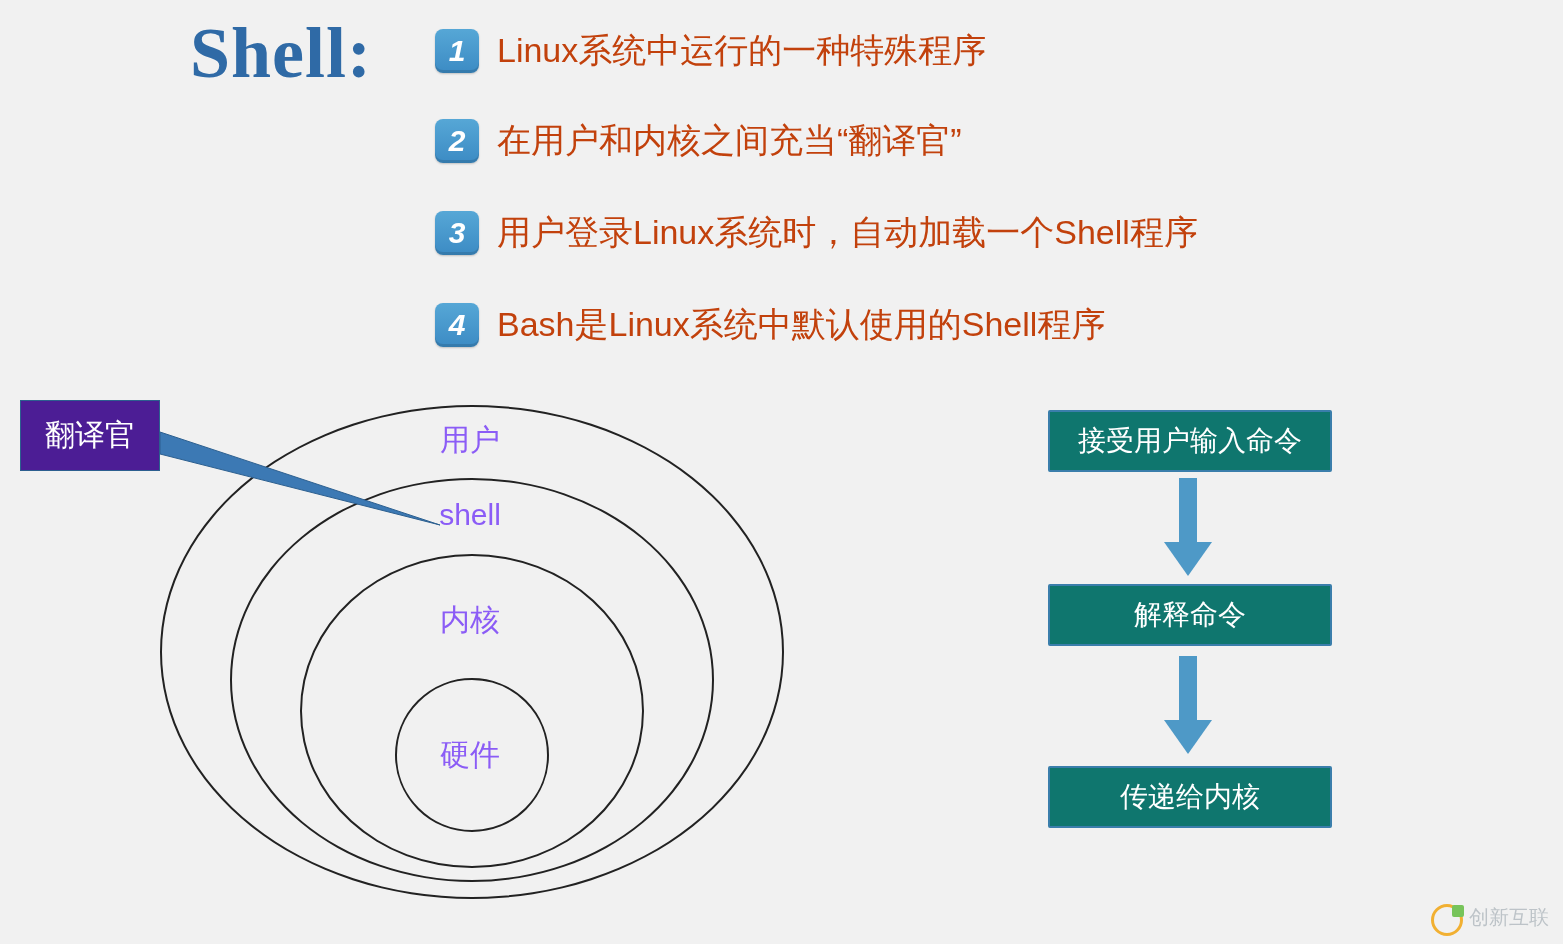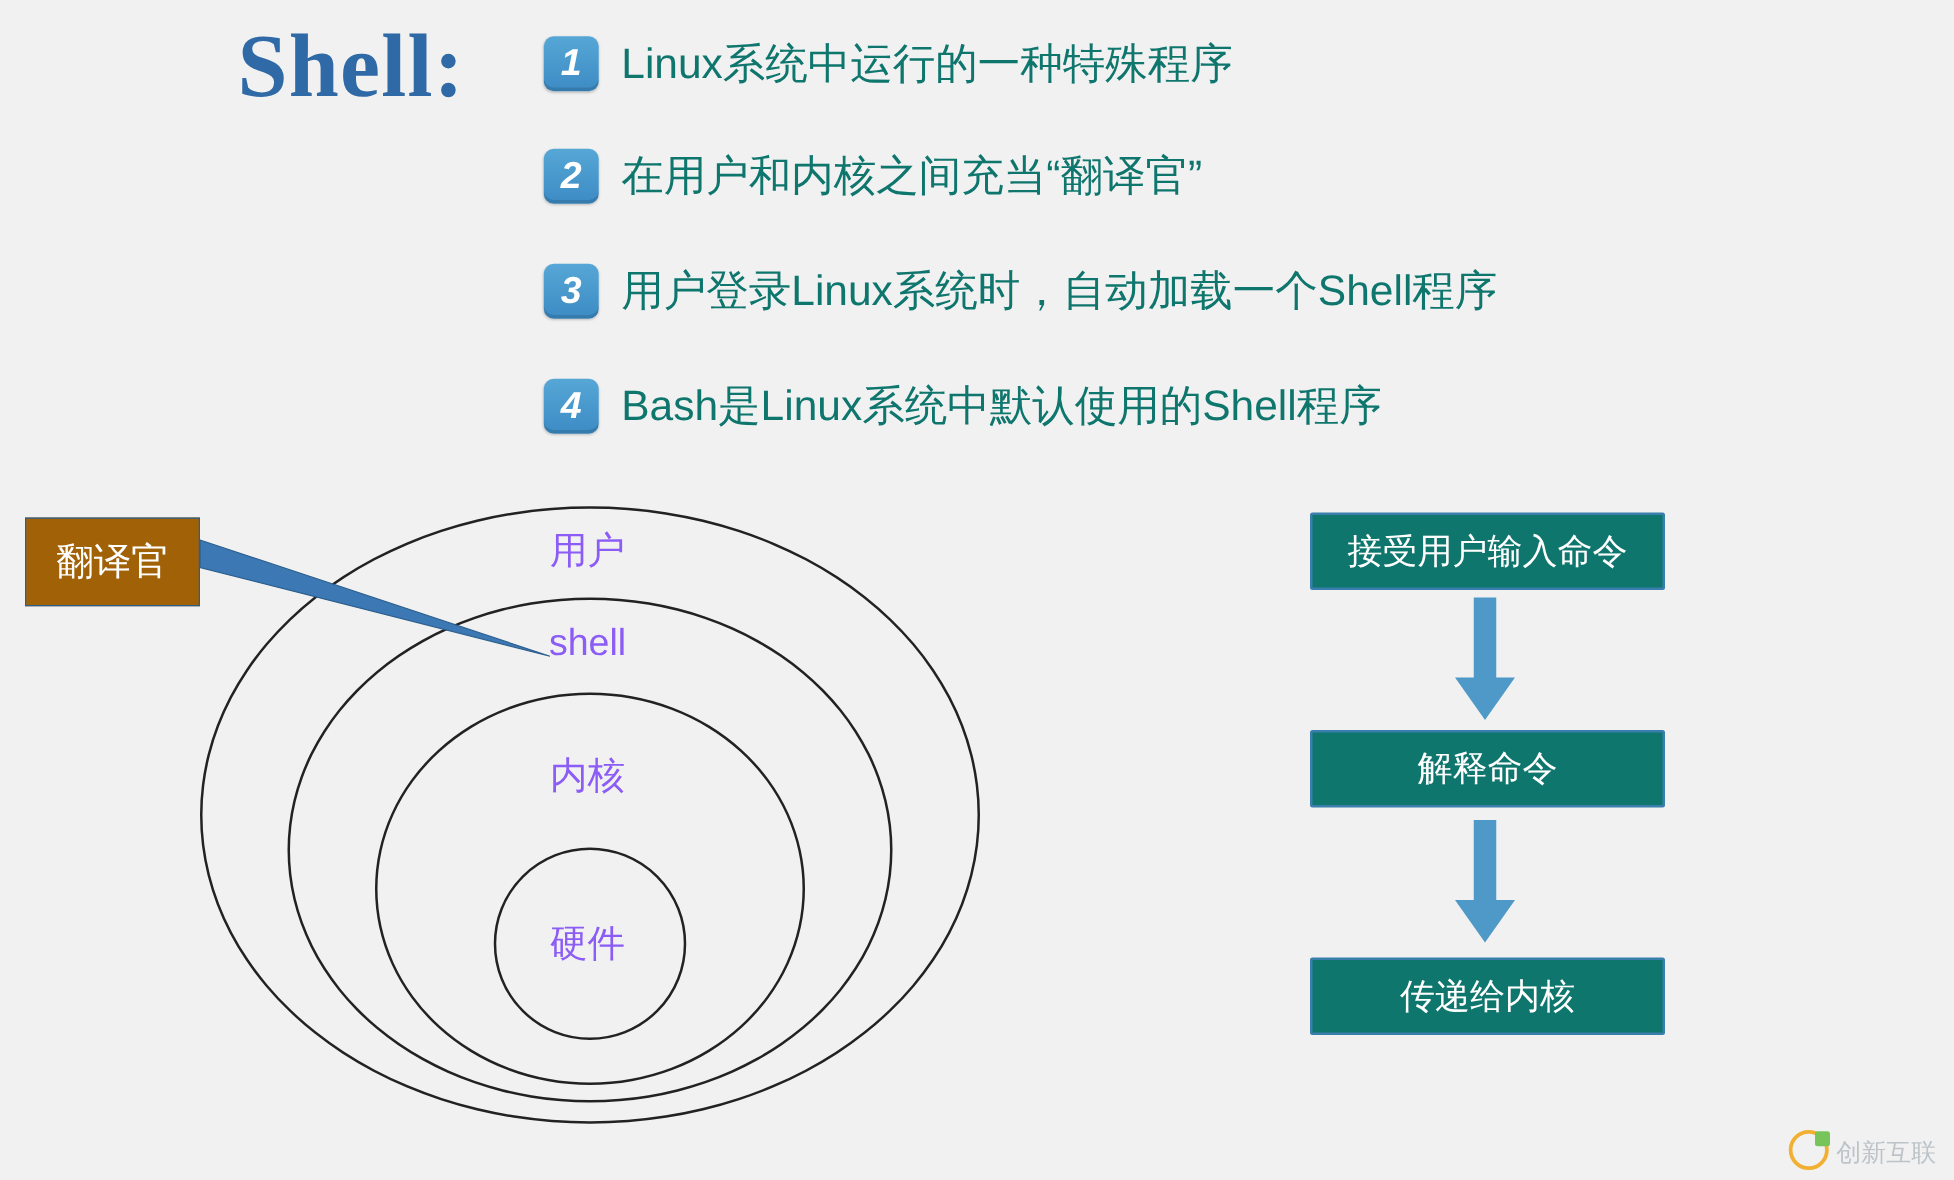--- a/index.html
+++ b/index.html
@@ -41,21 +41,21 @@
     font-size: 30px;
     font-weight: 700;
     display: flex;
     align-items: center;
     justify-content: center;
     box-shadow: inset 0 -3px 0 rgba(0,0,0,.12), 0 1px 2px rgba(0,0,0,.2);
     font-style: italic;
   }
   .bullet-text {
     font-size: 34px;
-    color: #0f766e;
+    color: #c2410c;
   }
   
   .ellipse {
     position: absolute;
     border: 2px solid #222;
     border-radius: 50%;
     background: transparent;
   }
   .ellipse-label {
     position: absolute;
@@ -85,35 +85,34 @@
     position: absolute;
     bottom: -32px;
     left: 50%; transform: translateX(-50%);
     border-left: 24px solid transparent;
     border-right: 24px solid transparent;
     border-top: 34px solid #4e99c7;
   }
   
   .callout-box {
     position: absolute;
-    background: #a16207;
+    background: #4c1d95;
     color: #fff;
     font-size: 30px;
     padding: 14px 24px;
     border: 1px solid #2c5f8f;
-    margin-top: 14px;
   }
   .watermark {
     position: absolute;
     right: 14px;
     bottom: 8px;
     font-size: 20px;
     color: #b8bfc4;
     display: flex;
-    align-items: flex-end;
+    align-items: flex-start;
     gap: 6px;
     opacity: .9;
   }
   .wm-icon {
     width: 26px; height: 26px; border-radius: 50%;
     border: 3px solid #f2a91e;
     display: inline-block;
     position: relative;
   }
   .wm-icon:after {

